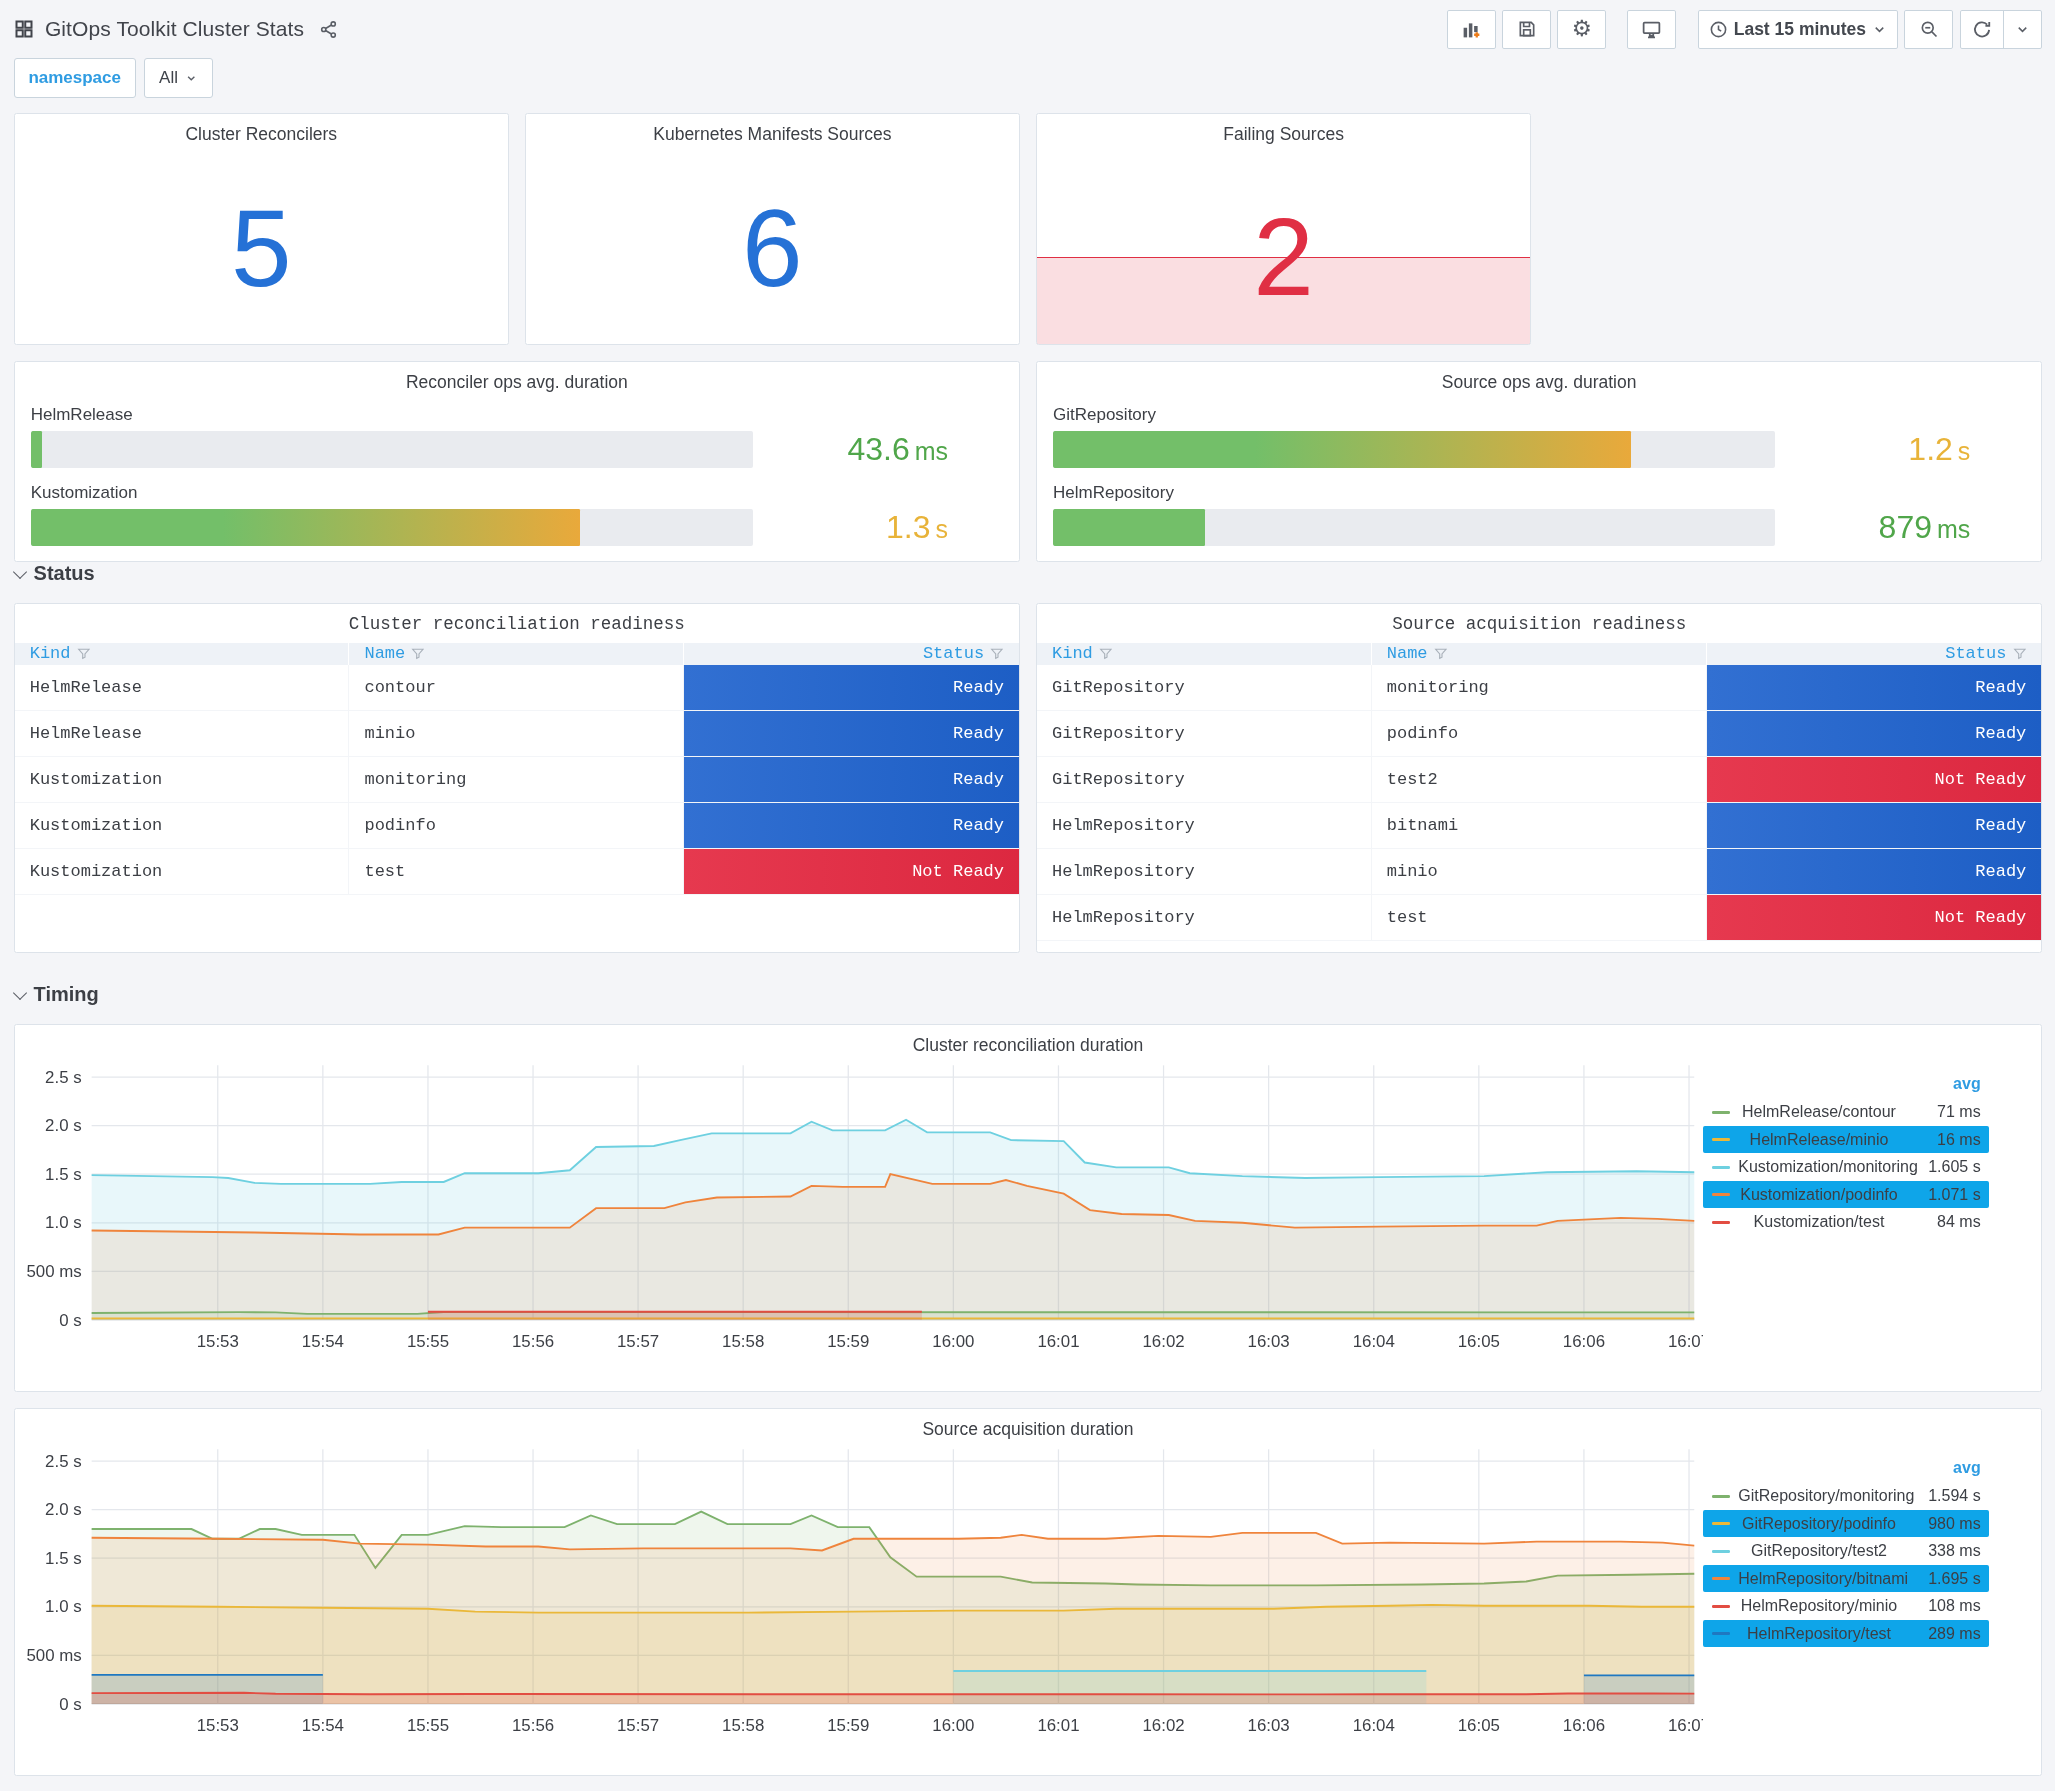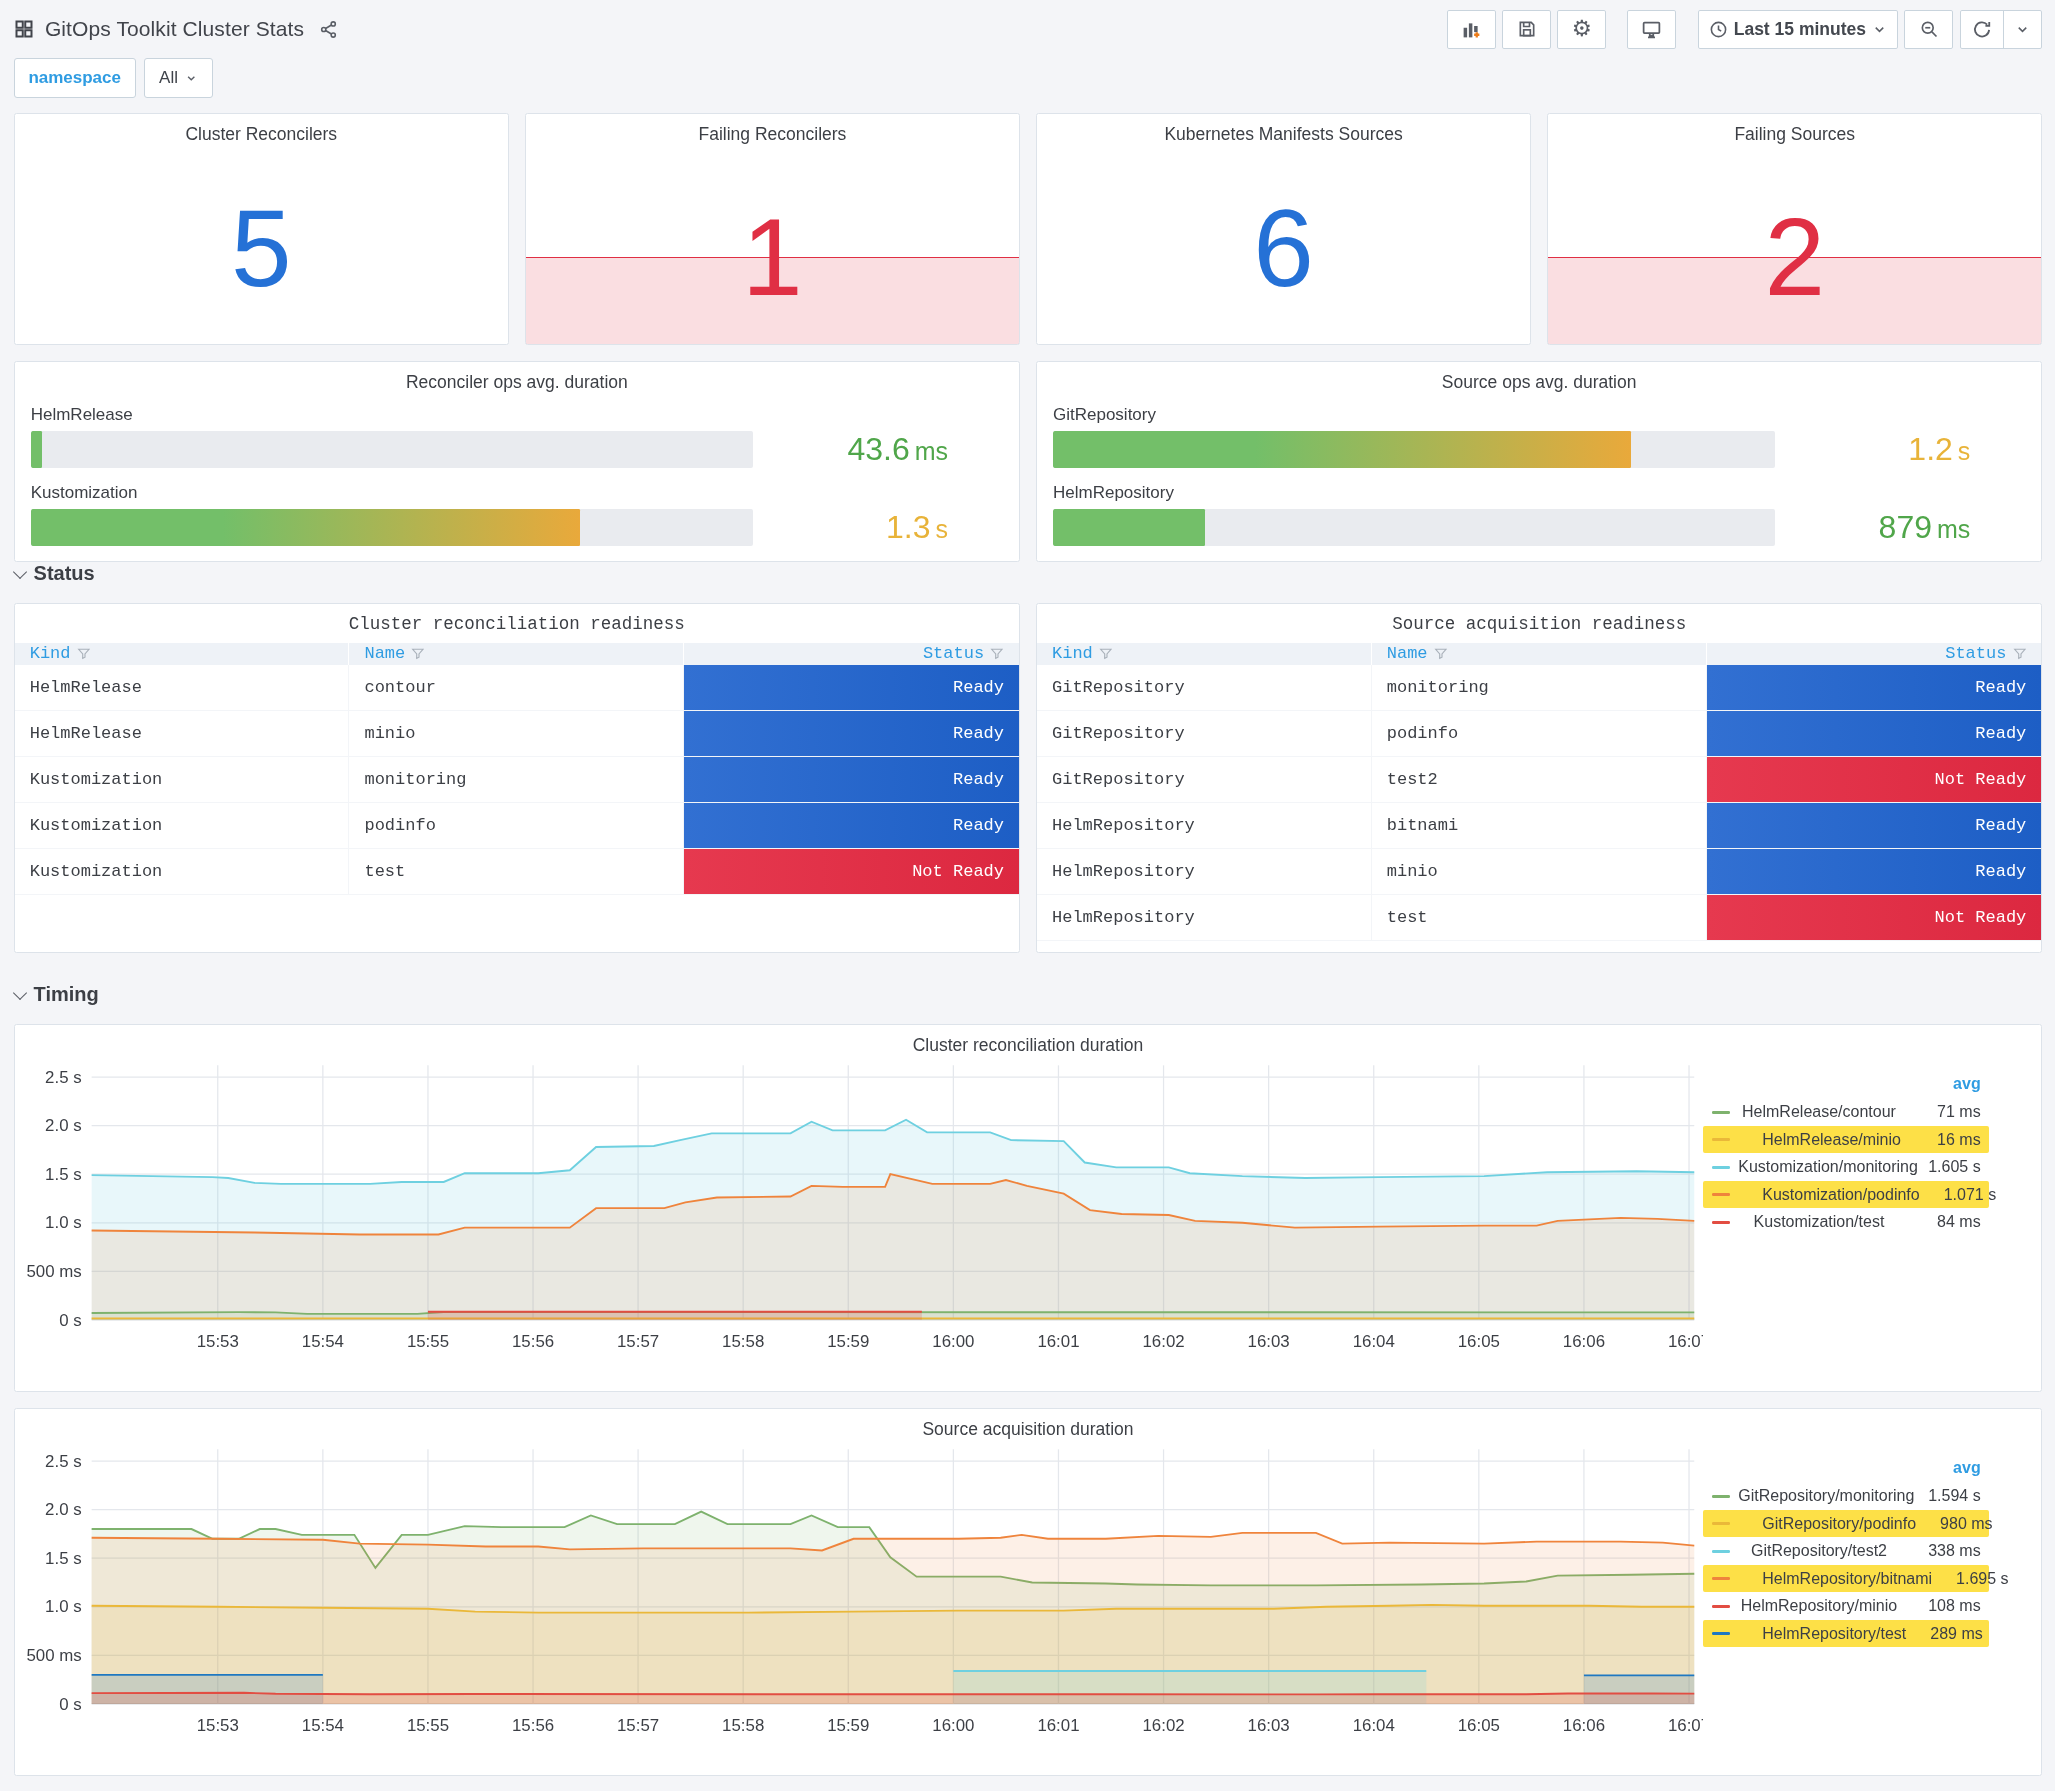--- a/index.html
+++ b/index.html
@@ -65,21 +65,21 @@
   .tbl-head .hcell:last-child { justify-content:flex-end; border-right:none; }
   .trow { display:grid; grid-template-columns:1fr 1fr 1fr; height:46px; border-bottom:1.9px solid #f3f5f8; }
   .tcell { display:flex; align-items:center; padding:0 15px; font-size:17px; color:#3c3f45; border-right:1.9px solid #f3f5f8; }
   .tcell.status { justify-content:flex-end; color:#fff; border-right:none; }
   
   .chart-panel { height:368px; margin-bottom:16px; }
   .chart-panel .content { display:flex; padding:3.7px 6.2px 0 3.7px; }
   .legend { width:296px; padding:16px 10px 0 0; }
   .leg-hdr { text-align:right; font-size:16px; font-weight:700; color:#2f9ce2; padding:0 8.7px 5px 0; }
   .leg-row { display:flex; align-items:center; height:27.5px; padding:0 8.7px; border-radius:1.9px; font-size:16px; color:#3c3f45; }
-  .leg-row.alt { background:#fde047;gap:24px; }
+  .leg-row.alt { background:#0ea5e9; }
   .leg-swatch { width:17.5px; height:3.1px; border-radius:1.2px; margin-right:8.7px; flex:none; }
   .leg-name { flex:1; cursor:pointer; white-space:nowrap;text-align:center; }
   .leg-val { width:81px; text-align:right; white-space:nowrap; }
   svg text { font-family:"Liberation Sans", sans-serif; }
 </style>
 </head>
 <body>
 
 <div class="topbar">
   <div class="tb-left">
@@ -175,25 +175,20 @@
     <svg width="12.5" height="12.5" viewBox="0 0 24 24" fill="none" stroke="#5a5e66" stroke-width="2.6">
         <polyline points="6,9 12,15 18,9"></polyline>
       </svg>
   </div>
 </div>
 
 <div class="stats-row" id="stats-row">
     <div class="panel stat-panel">
       <div class="panel-title">Cluster Reconcilers</div>
       <div class="stat-value" style="color: rgb(37, 113, 214);">5</div>
-    </div>
-    <div class="panel stat-panel alert">
-      <div class="panel-title">Failing Reconcilers</div>
-      <div class="alert-band"></div>
-      <div class="stat-value" style="color: rgb(224, 47, 68);">1</div>
     </div>
     <div class="panel stat-panel">
       <div class="panel-title">Kubernetes Manifests Sources</div>
       <div class="stat-value" style="color: rgb(37, 113, 214);">6</div>
     </div>
     <div class="panel stat-panel alert">
       <div class="panel-title">Failing Sources</div>
       <div class="alert-band"></div>
       <div class="stat-value" style="color: rgb(224, 47, 68);">2</div>
     </div>

